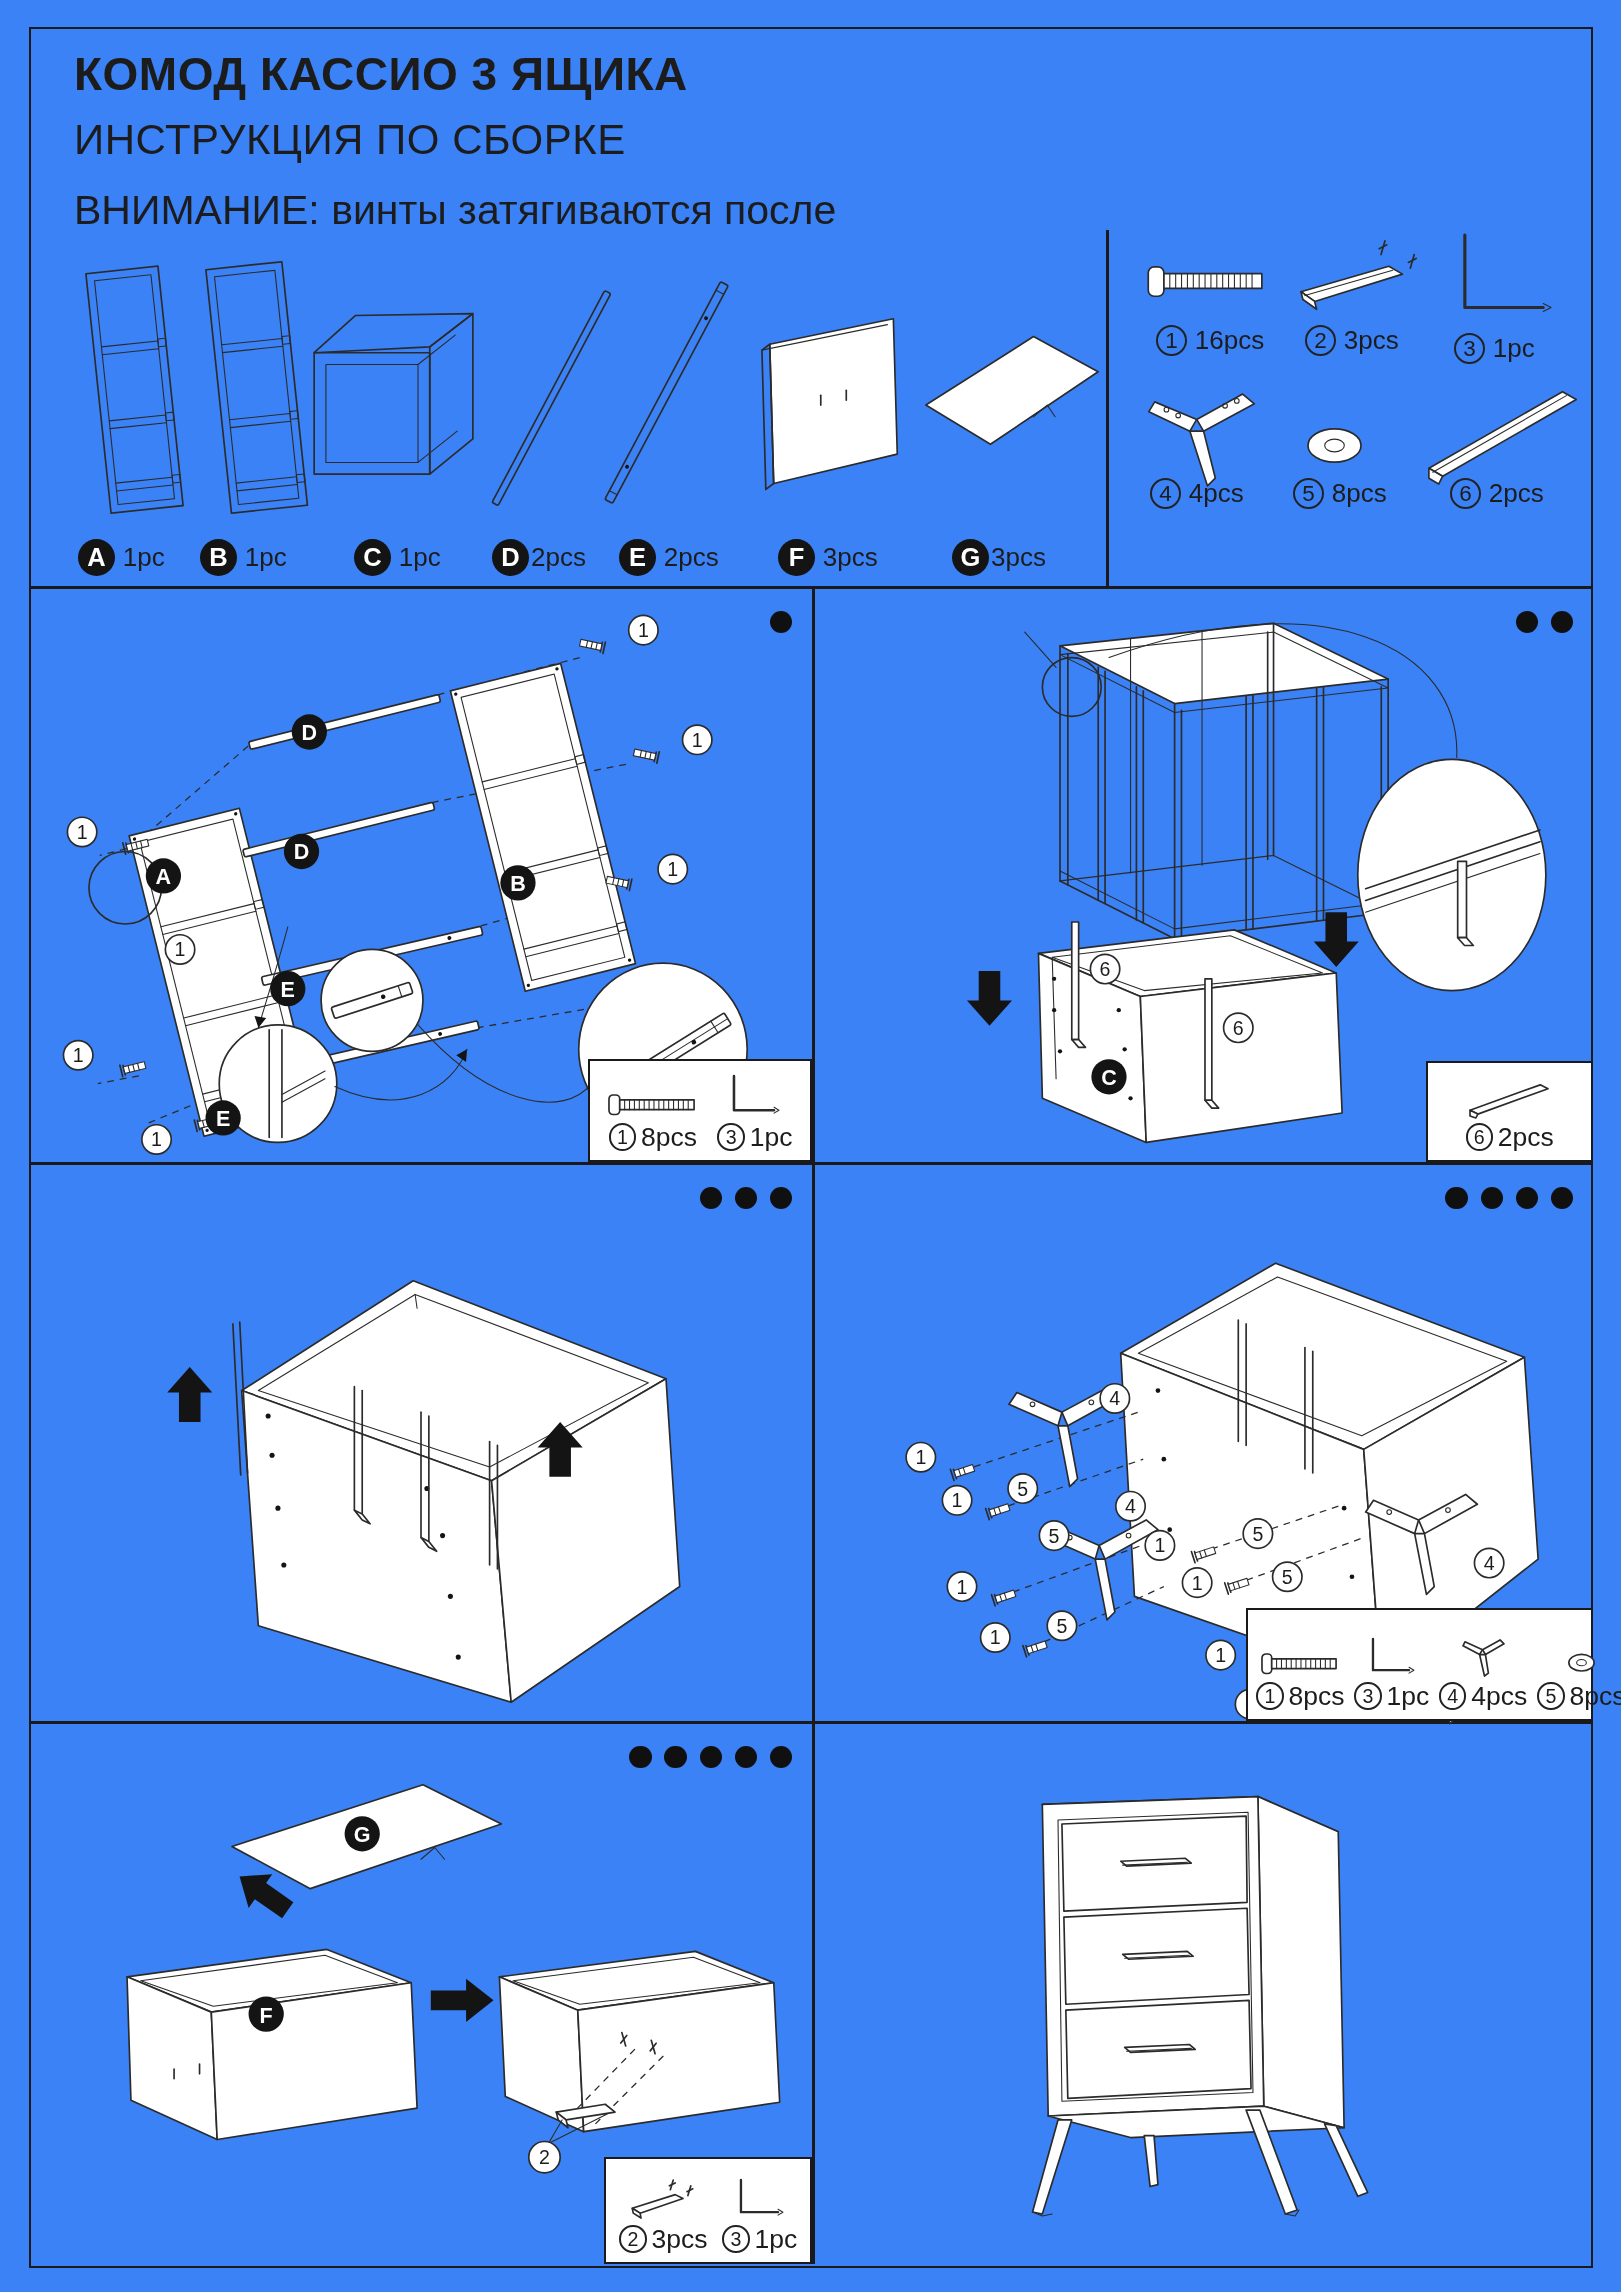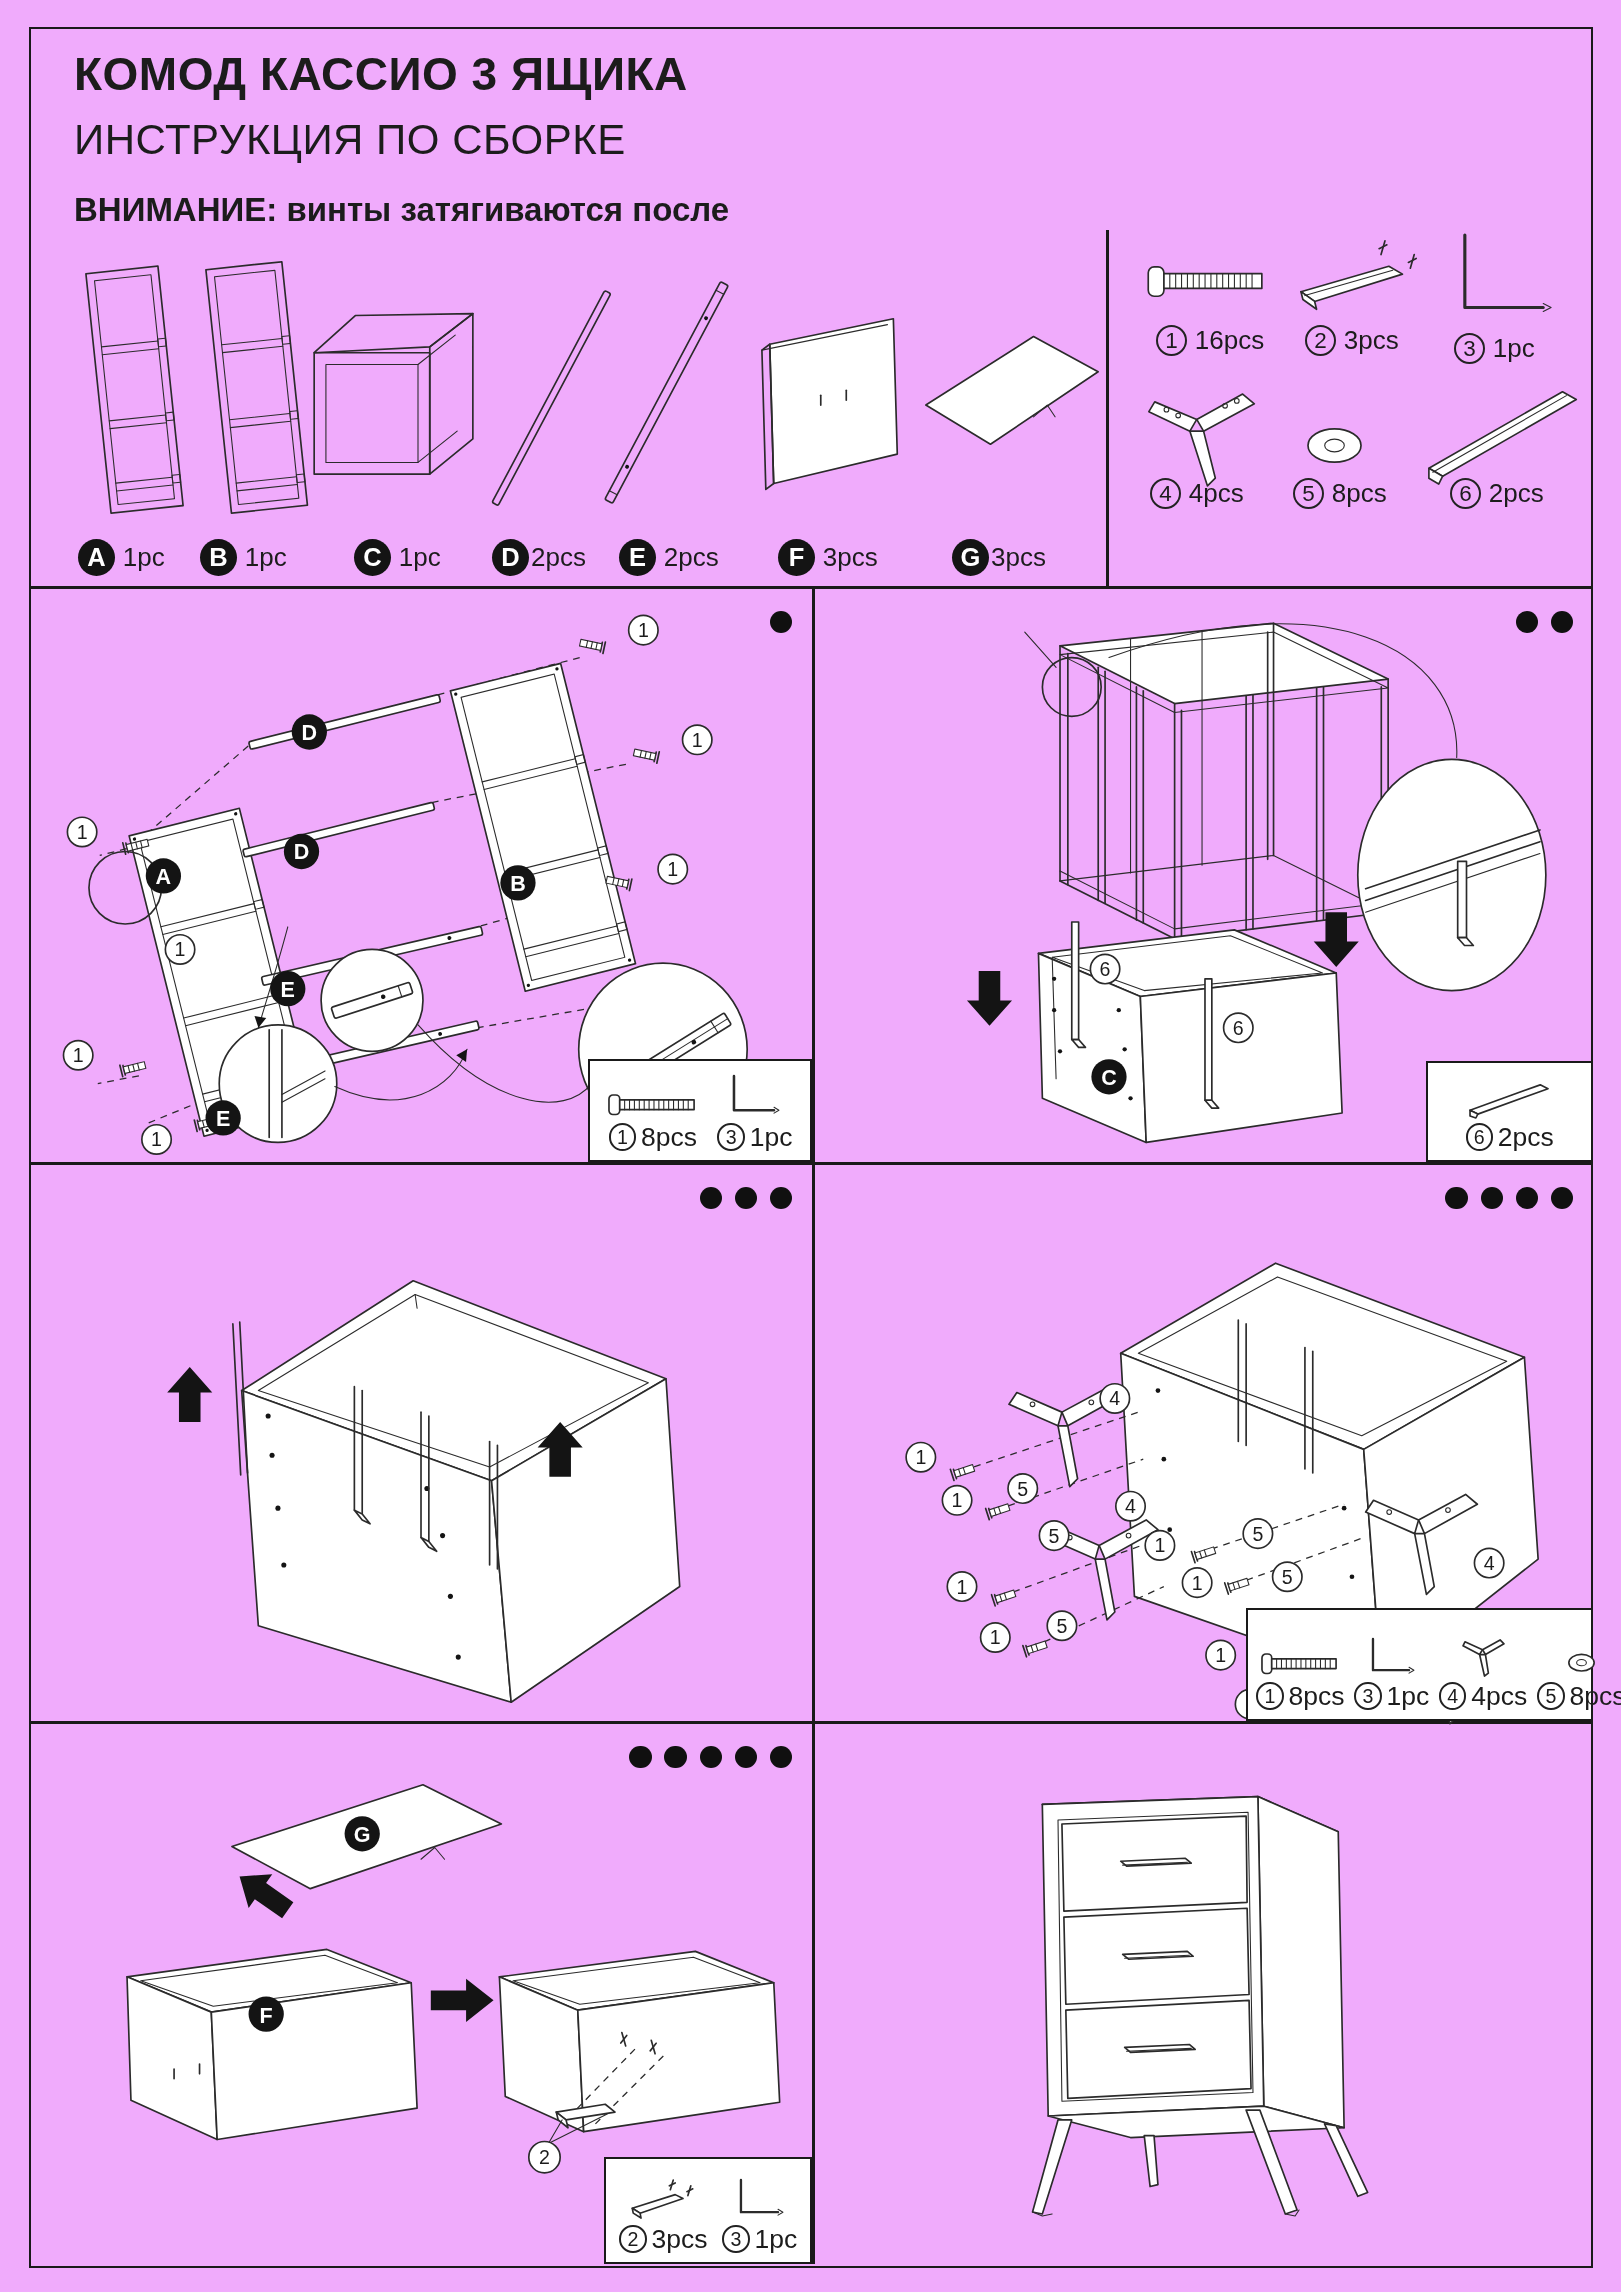--- a/index.html
+++ b/index.html
@@ -1,26 +1,26 @@
 <!DOCTYPE html>
 <html><head>
 <meta charset="utf-8">
 <style>
   html,body{margin:0;padding:0;background:#e8e8e8;}
-  .page{position:relative;width:1621px;height:2293px;background:#f0abfc;
+  .page{position:relative;width:1621px;height:2293px;background:#3b82f6;
         font-family:"Liberation Sans",sans-serif;color:#1c1c1c;overflow:hidden;}
   .frame{position:absolute;left:29px;top:27.4px;width:1560px;height:2237px;border:2.9px solid #1a1a1a;}
   .abs{position:absolute;}
   
   .hline{position:absolute;left:0;width:100%;height:2.9px;background:#1a1a1a;}
   .vline{position:absolute;width:2.9px;background:#1a1a1a;}
   
   .title{position:absolute;left:43px;top:17.6px;font-size:46px;font-weight:bold;letter-spacing:0.5px;}
   .subtitle{position:absolute;left:43px;top:87px;font-size:42px;font-weight:400;letter-spacing:0.5px;}
-  .warning{position:absolute;left:43px;top:159px;font-size:33px;line-height:44px;font-weight:bold;}
+  .warning{position:absolute;left:43px;top:159px;font-size:41px;line-height:44px;}
   
   .plabel{position:absolute;display:flex;align-items:center;gap:7.8px;}
   .pletter{display:inline-flex;align-items:center;justify-content:center;width:37px;height:37px;
            border-radius:50%;background:#141414;color:#fff;font-weight:bold;font-size:25.5px;}
   .qty{font-size:26px;}
   .cnum{box-sizing:border-box;display:inline-flex;align-items:center;justify-content:center;
         width:31px;height:31px;border:2.4px solid #222;border-radius:50%;font-size:22.5px;}
   
   .panel{position:absolute;}
   .dots{position:absolute;top:21.6px;right:19.6px;display:flex;gap:12.7px;}

